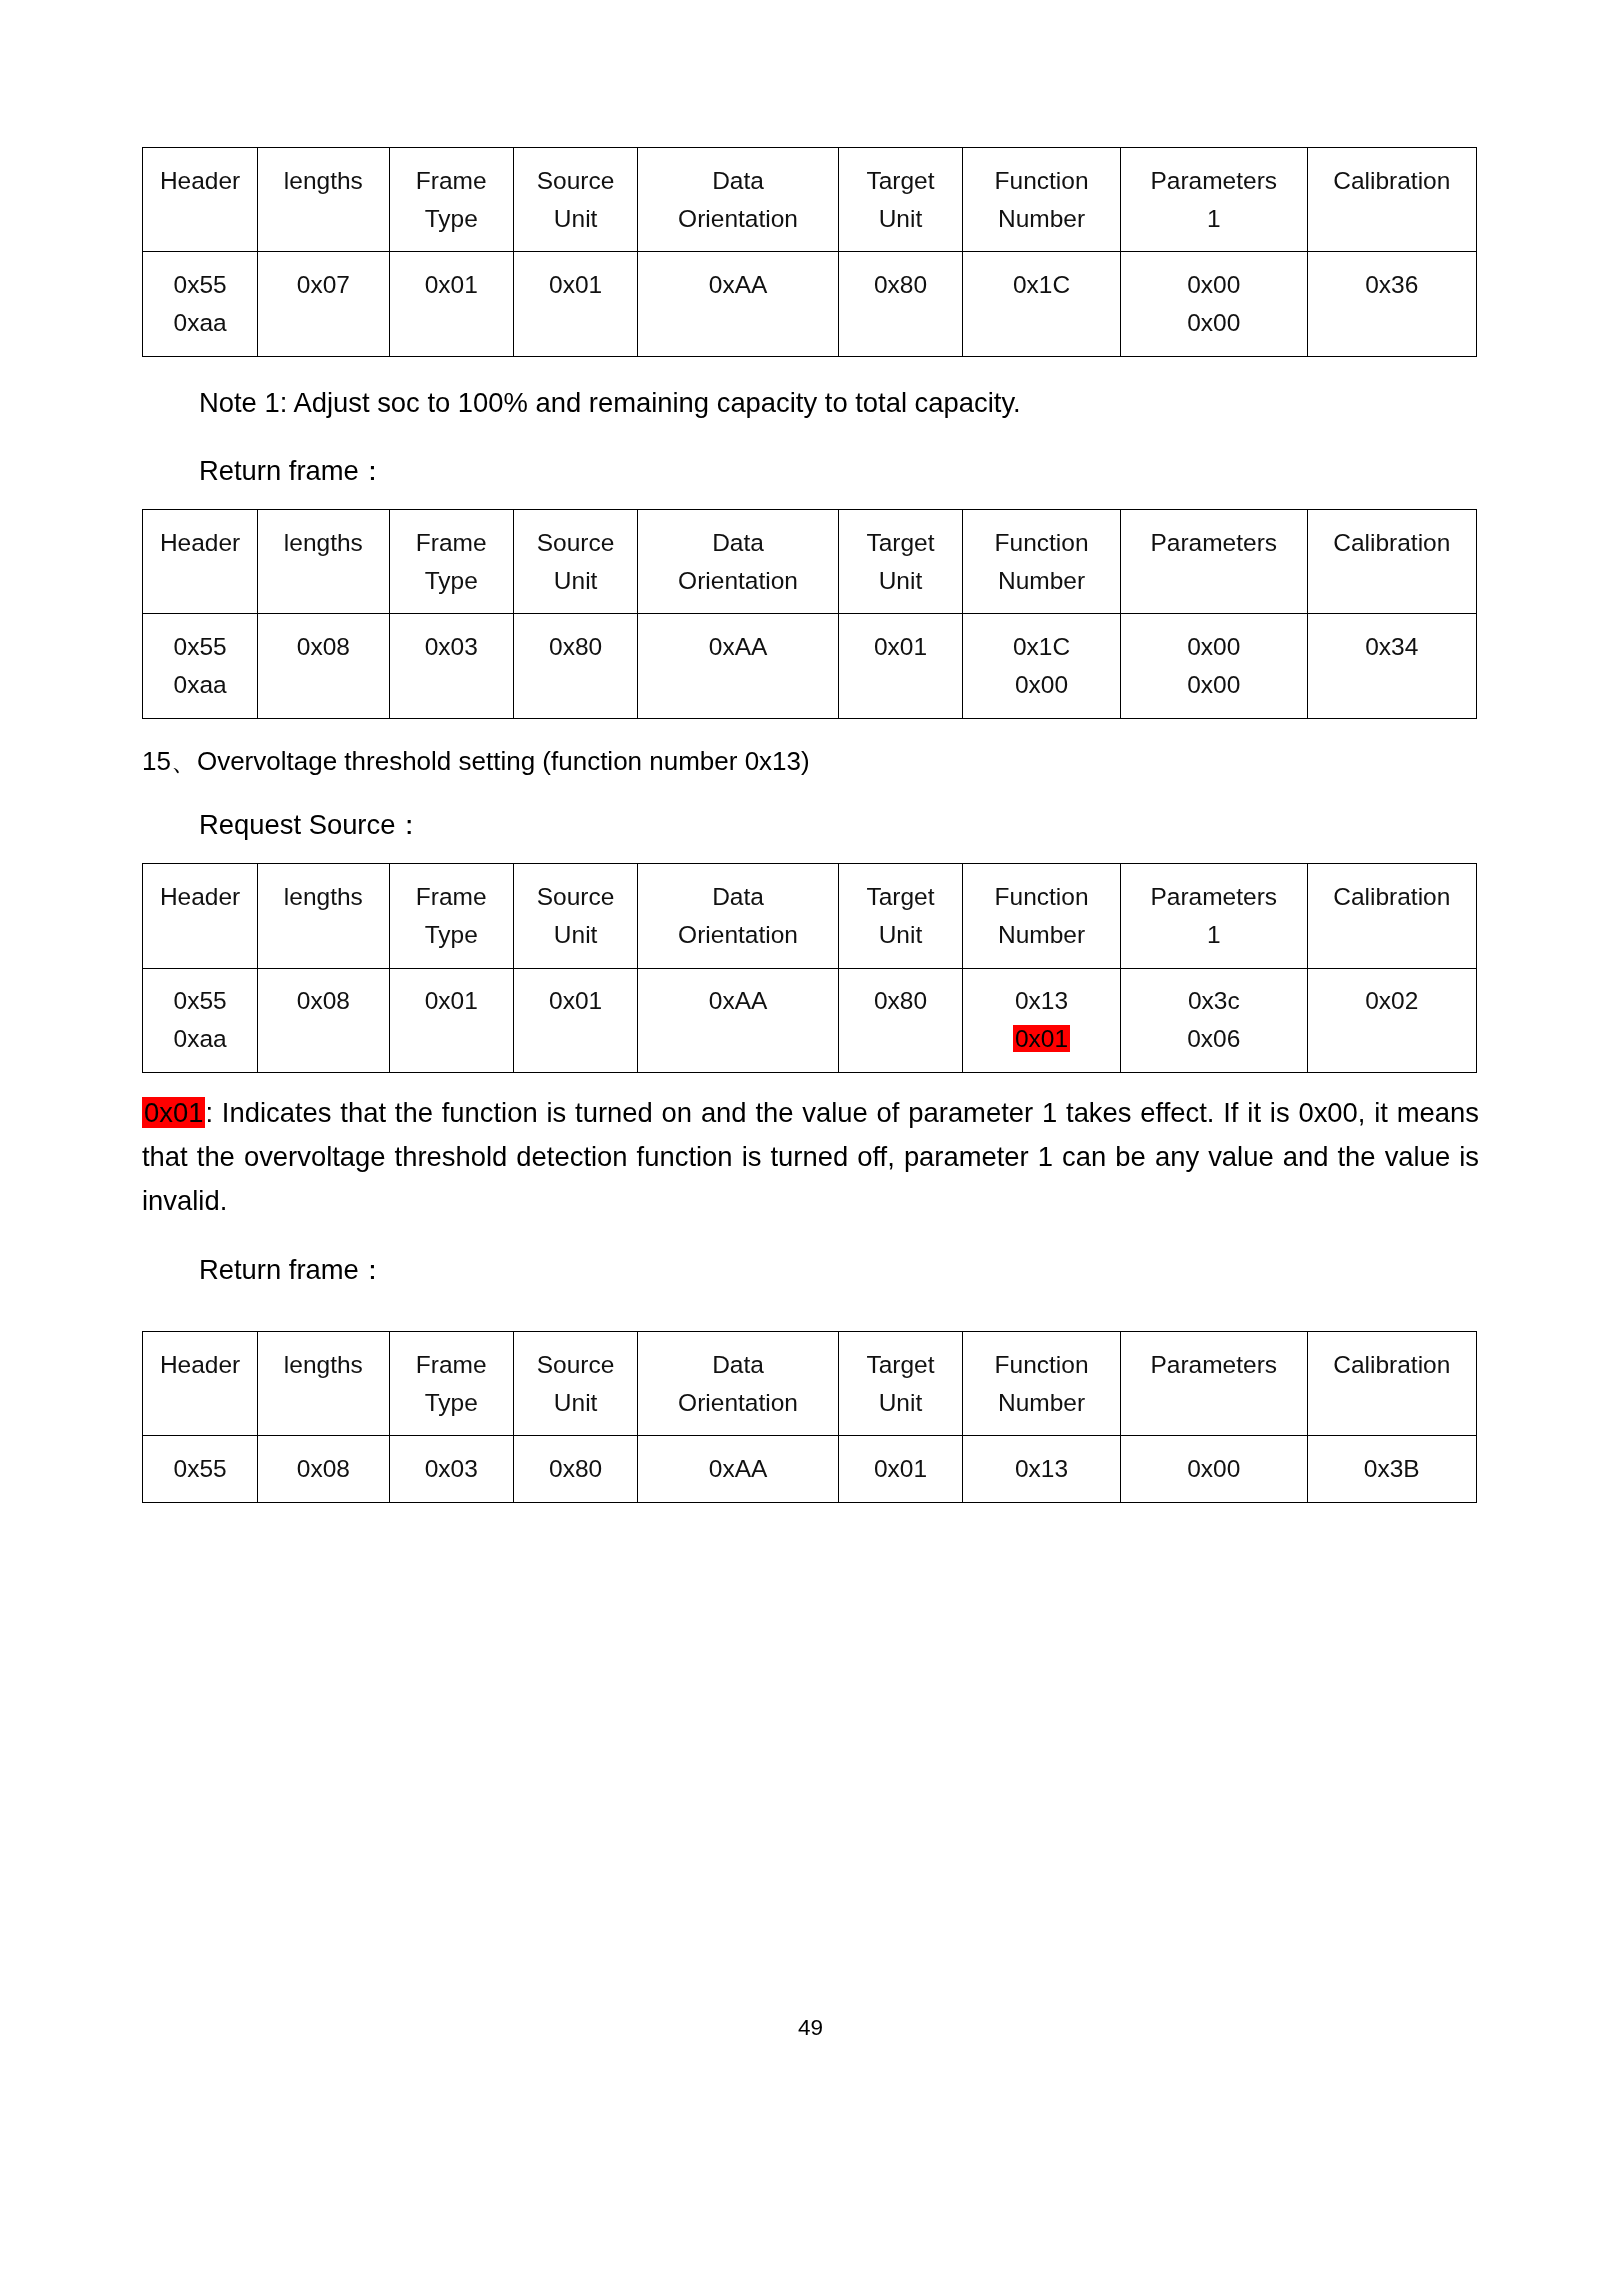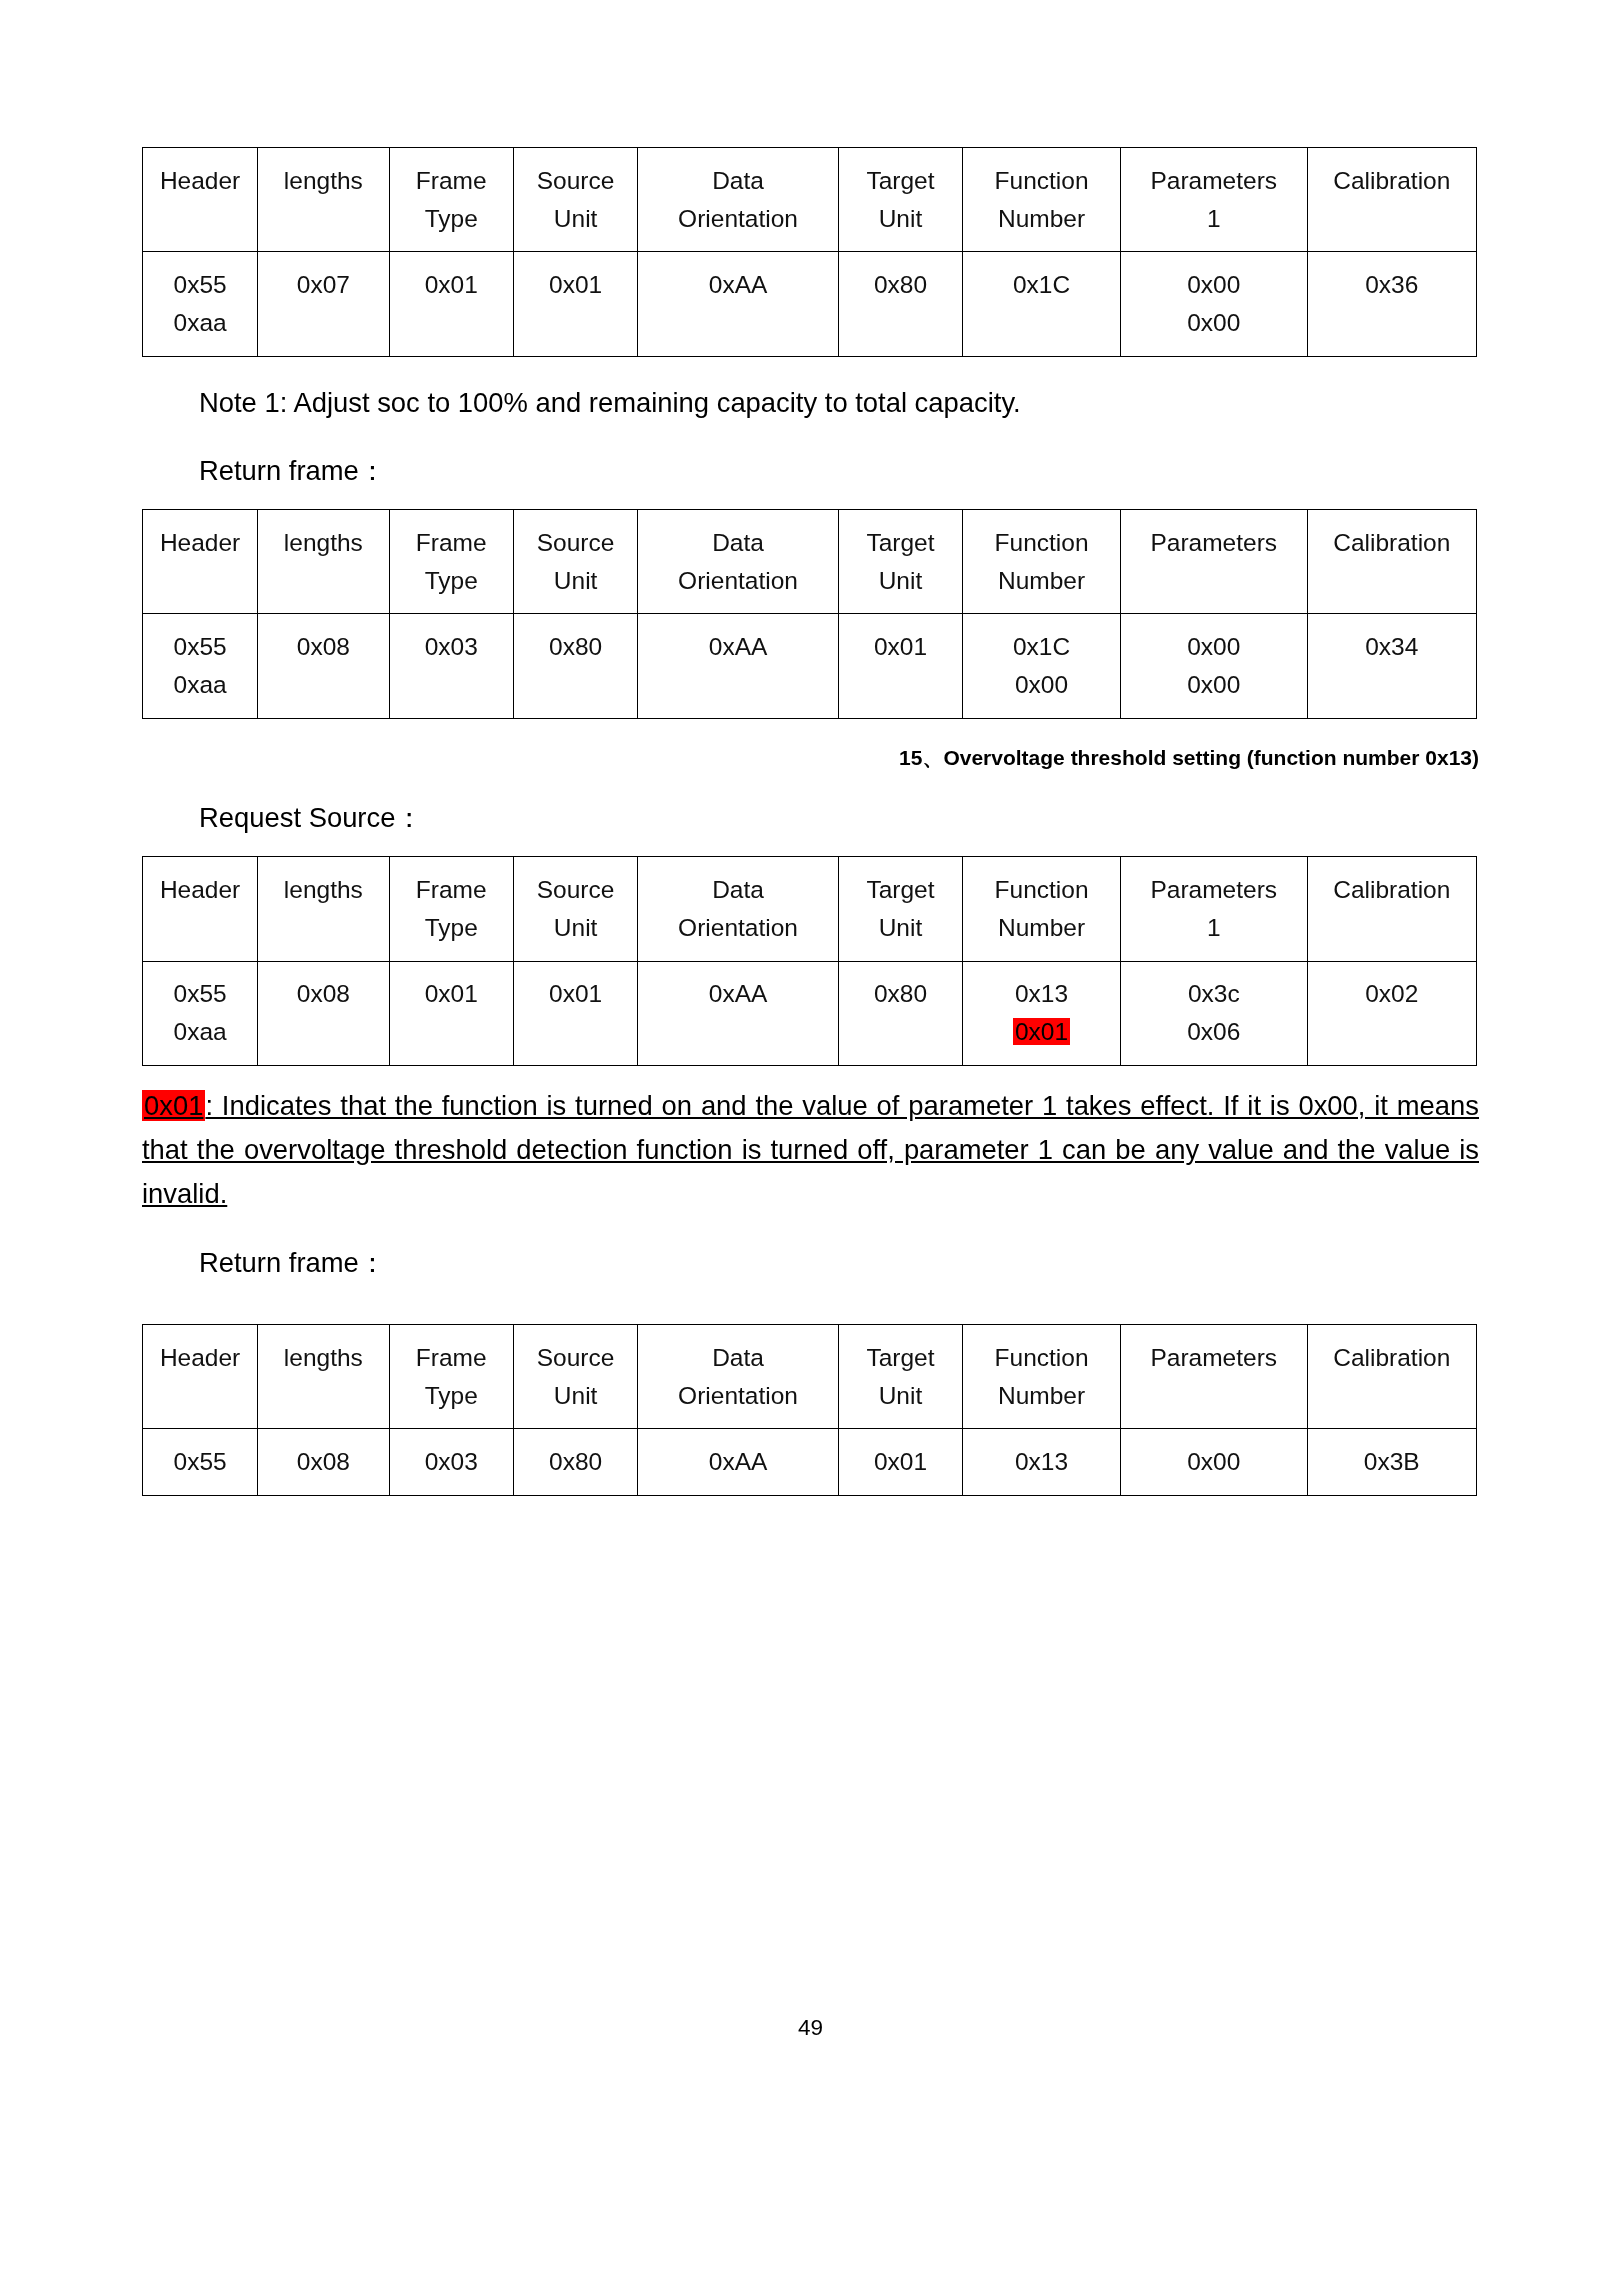--- a/index.html
+++ b/index.html
@@ -48,45 +48,43 @@
     font-size: 27.4px;
     line-height: 1.62;
     margin: 17.6px 0 0 0;
     text-align: justify;
   }
   .indent {
     text-indent: 57px;
     margin-top: 24px;
   }
   .section-title {
-    font-size: 21px;
-    font-weight: bold;
+    font-size: 26px;
+    font-weight: normal;
     margin: 25.5px 0 0 0;
-    text-align: right;
   }
   .gap-sm { height: 15.7px; }
   .gap-lg { height: 39px; }
   .hl {
     background: #FF0000;
     color: #000000;
     padding: 0 2px;
   }
   .pageno {
     position: absolute;
     bottom: 94px;
     left: 0;
     width: 1621px;
     text-align: center;
     font-size: 22.5px;
     color: #000000;
   }
   .just-block {
     text-align: justify;
     text-justify: inter-word;
-    text-decoration: underline;
   }
 </style>
 </head>
 <body>
 
 <div class="page">
 
   <table class="frame">
     <colgroup>
       <col style="width:100px">

